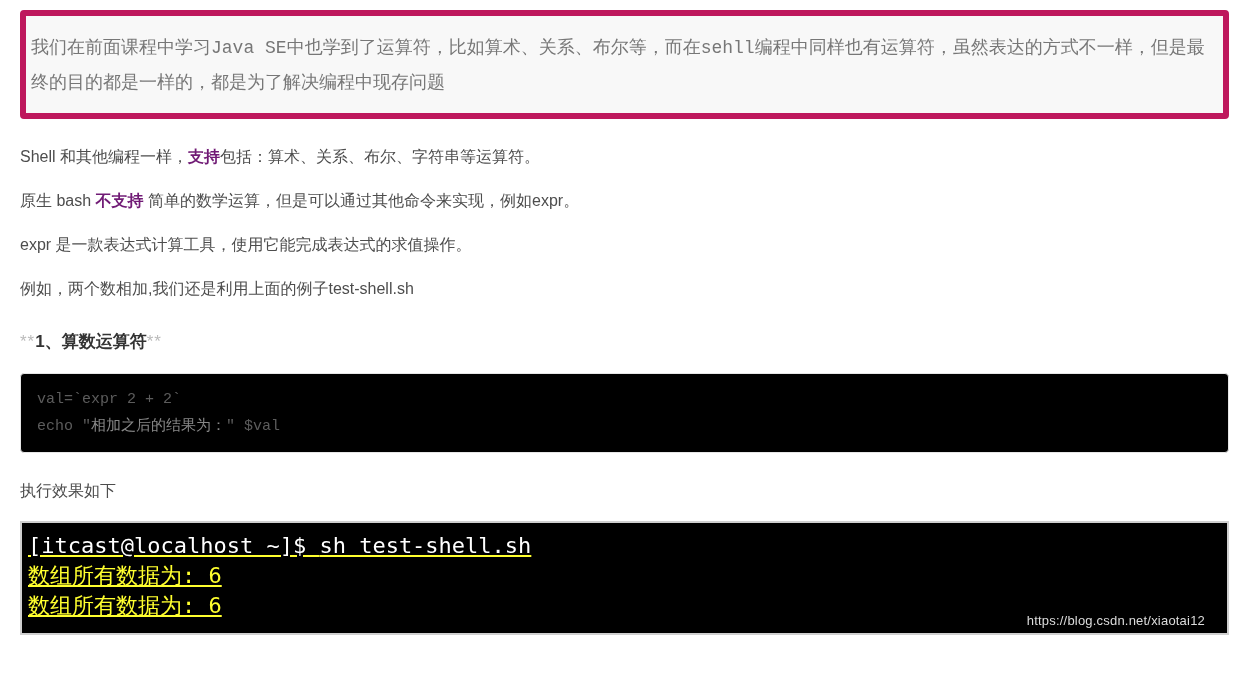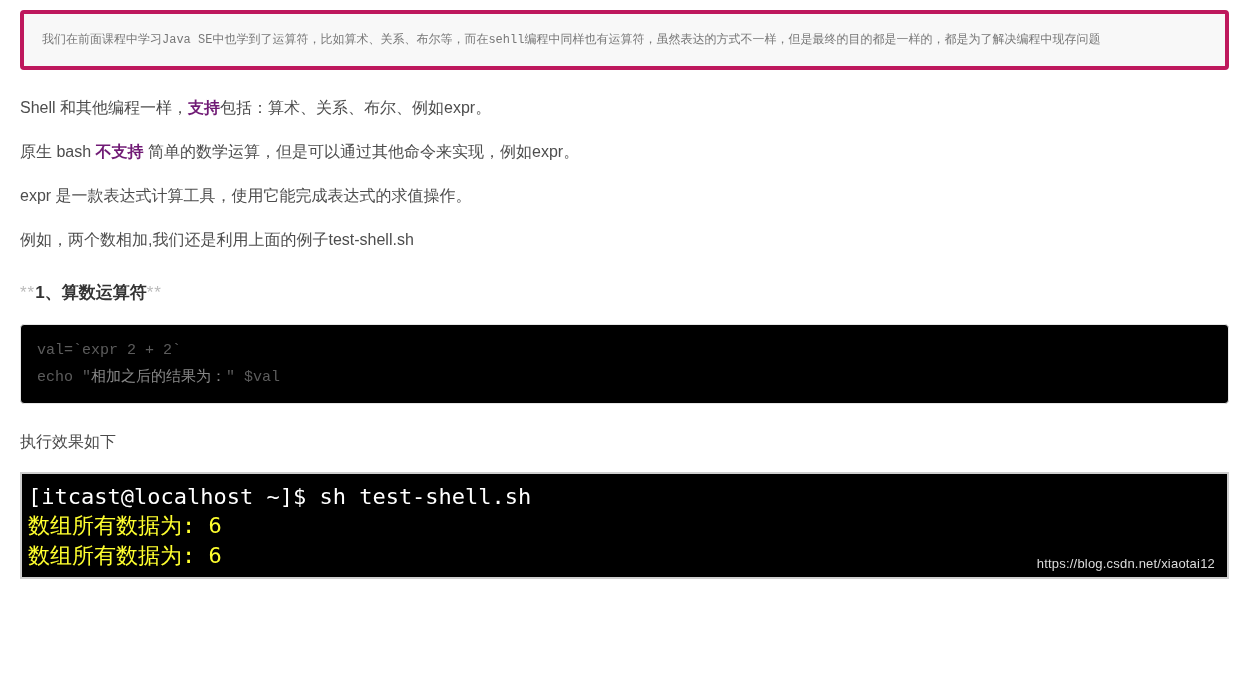--- a/index.html
+++ b/index.html
@@ -7,26 +7,26 @@
     font-family: -apple-system, BlinkMacSystemFont, "Segoe UI", "PingFang SC", "Hiragino Sans GB", "Microsoft YaHei", sans-serif;
     background: #fff;
     color: #4d4d4d;
     font-size: 16px;
     line-height: 1.75;
     padding: 0 20px 20px 20px;
     width: 1249px;
   }
   .blockquote {
     background: #f8f8f8;
-    border: 4px solid #be185d;
+    border: 6px solid #be185d;
     border-radius: 4px;
-    padding: 14px 18px;
+    padding: 14px 5px;
     margin: 10px 0 24px 0;
     color: #777;
-    font-size: 12px;
+    font-size: 18px;
     line-height: 1.9;
   }
   .blockquote .mono { font-family: Consolas, Menlo, Monaco, "Courier New", monospace; }
   .para { margin: 16px 0; color: #4d4d4d; }
   .para strong { font-weight: 700; color: #701a75; }
   .section-heading {
     margin: 24px 0 16px 0;
     font-size: 17px;
     font-weight: 700;
     color: #333;
@@ -44,45 +44,46 @@
     color: #5c5c5c;
     white-space: pre;
   }
   .code-block .cn { color: #888; }
   .terminal {
     background: #000;
     color: #ffff2e;
     font-family: "Consolas", "DejaVu Sans Mono", "Courier New", monospace;
     font-size: 22px;
     line-height: 1.35;
-    padding: 8px 6px 6px 6px;
+    padding: 8px 6px 13px 6px;
     border: 2px solid #cfcfcf;
     margin-top: 8px;
     position: relative;
+    text-decoration: underline;
   }
   .terminal .white { color: #ffffff; }
   .watermark {
     position: absolute;
-    right: 12px;
+    right: 22px;
     bottom: 4px;
     font-size: 13px;
     color: #dcdcdc;
     font-family: -apple-system, Arial, sans-serif;
     letter-spacing: 0.2px;
   }
 </style>
 </head>
 <body>
 
 <div class="blockquote">
   <span>我们在前面课程中学习</span><span class="mono">Java SE</span><span>中也学到了运算符，比如算术、关系、布尔等，而在</span><span class="mono">sehll</span><span>编程中同样也有运算符，虽然表达的方式不一样，但是最终的目的都是一样的，都是为了解决编程中现存问题</span>
 </div>
 
 <p class="para">
-  <span>Shell 和其他编程一样，</span><strong>支持</strong><span>包括：算术、关系、布尔、例如expr。</span>
+  <span>Shell 和其他编程一样，</span><strong>支持</strong><span>包括：算术、关系、布尔、字符串等运算符。</span>
 </p>
 
 <p class="para">
   <span>原生 bash </span><strong>不支持</strong><span> 简单的数学运算，但是可以通过其他命令来实现，例如expr。</span>
 </p>
 
 <p class="para">
   <span>expr 是一款表达式计算工具，使用它能完成表达式的求值操作。</span>
 </p>
 

